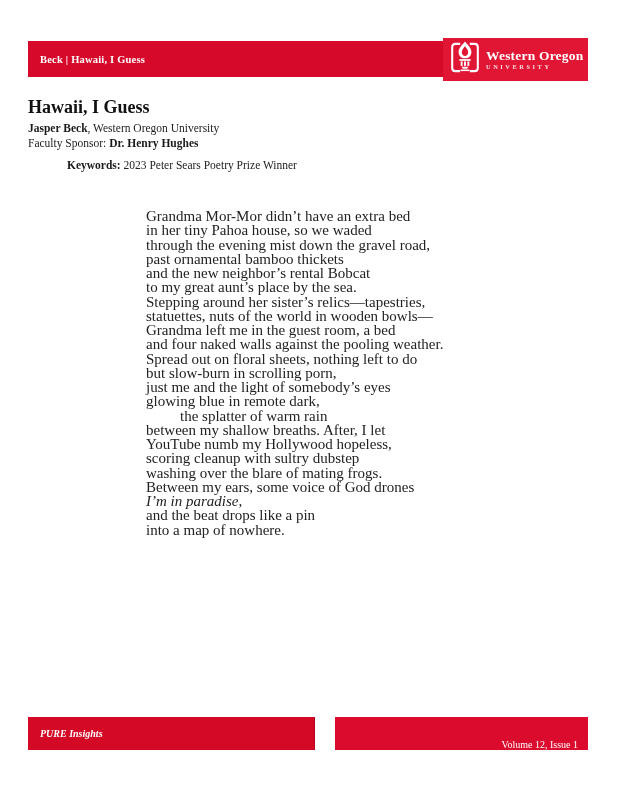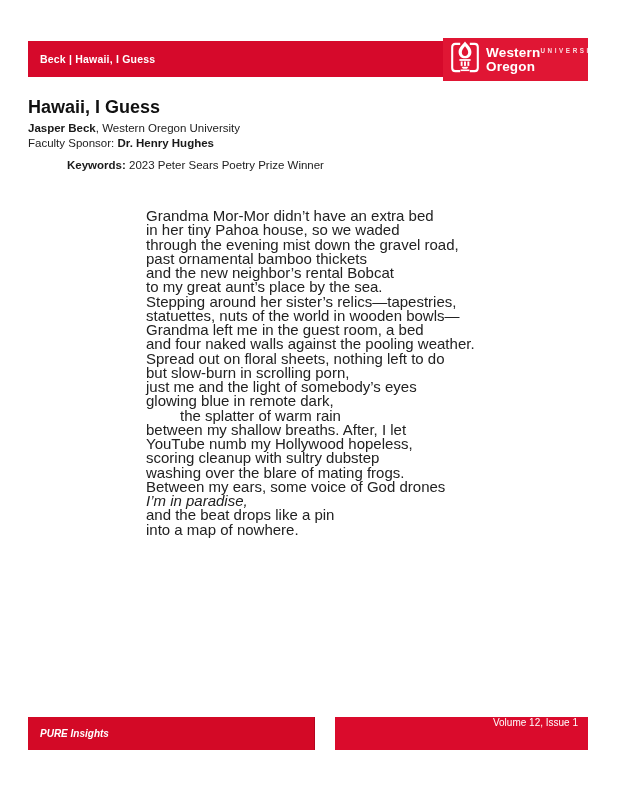--- a/index.html
+++ b/index.html
@@ -7,21 +7,21 @@
     --logo-red:#e01634;
     --footer-left-red:#d30926;
     --footer-right-red:#da0b2c;
     --text-dark:#1a1a1a;
   }
   html,body{margin:0;padding:0;background:#ffffff;}
   .page{
     position:relative;
     width:618px;height:800px;
     background:#ffffff;
-    font-family:Liberation Sans, sans-serif;
+    font-family:Liberation Serif, serif;
     color:var(--text-dark);
     overflow:hidden;
   }
 
   
   .banner-top{
     position:absolute;left:28px;top:41px;width:560px;height:36px;
     background:var(--banner-red);
     display:flex;align-items:center;
     box-sizing:border-box;padding-left:12px;
@@ -29,21 +29,21 @@
   .running-head{
     color:#ffffff;font-size:10.5px;font-weight:600;letter-spacing:.2px;
   }
   .logo-block{
     position:absolute;left:443px;top:38px;width:145px;height:43px;
     background:var(--logo-red);
     display:flex;align-items:center;
     box-sizing:border-box;padding-left:6px;
   }
   .torch{flex:0 0 auto;margin-right:5px;}
-  .wordmark{display:flex;flex-direction:row;line-height:1;}
+  .wordmark{display:flex;flex-direction:column;line-height:1;}
   .wordmark-main{color:#ffffff;font-size:13.5px;font-weight:600;letter-spacing:.2px;}
   .wordmark-sub{color:#ffffff;opacity:.85;font-size:6.3px;font-weight:700;letter-spacing:2.6px;margin-top:2px;}
 
   
   .article-title{
     position:absolute;left:28px;top:85px;
     font-size:18px;font-weight:bold;color:#111;
   }
   .byline{
     position:absolute;left:28px;top:121px;
@@ -71,21 +71,21 @@
     position:absolute;left:28px;top:717px;width:560px;height:33px;
     display:flex;align-items:stretch;gap:20px;
   }
   .footer-cell-left{
     width:287px;background:var(--footer-left-red);
     display:flex;align-items:center;box-sizing:border-box;padding-left:12px;
     border-right:1px solid rgba(120,0,20,.35);
   }
   .footer-cell-right{
     flex:1;background:var(--footer-right-red);
-    display:flex;align-items:flex-start;justify-content:flex-end;
+    display:flex;align-items:flex-end;justify-content:flex-end;
     box-sizing:border-box;padding-right:10px;
   }
   .footer-journal{color:#ffffff;font-size:10px;font-style:italic;font-weight:600;}
   .footer-issue{color:#ffffff;font-size:10px;}
 </style>
 </head>
 <body>
 
 <div class="page">
 

